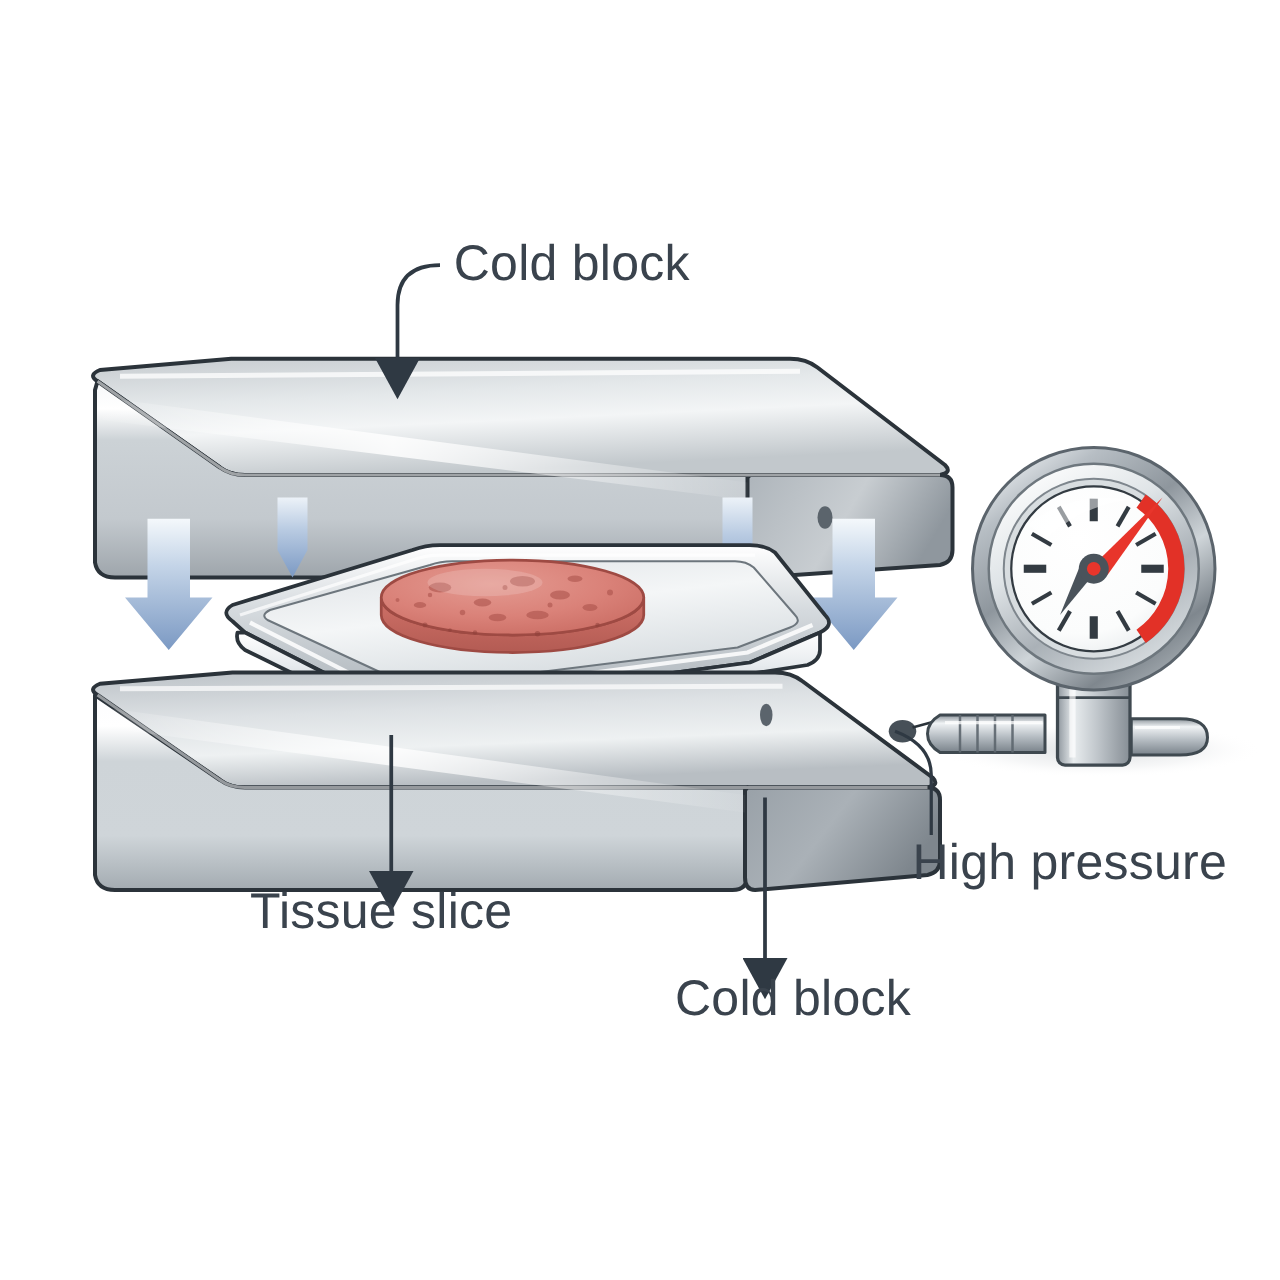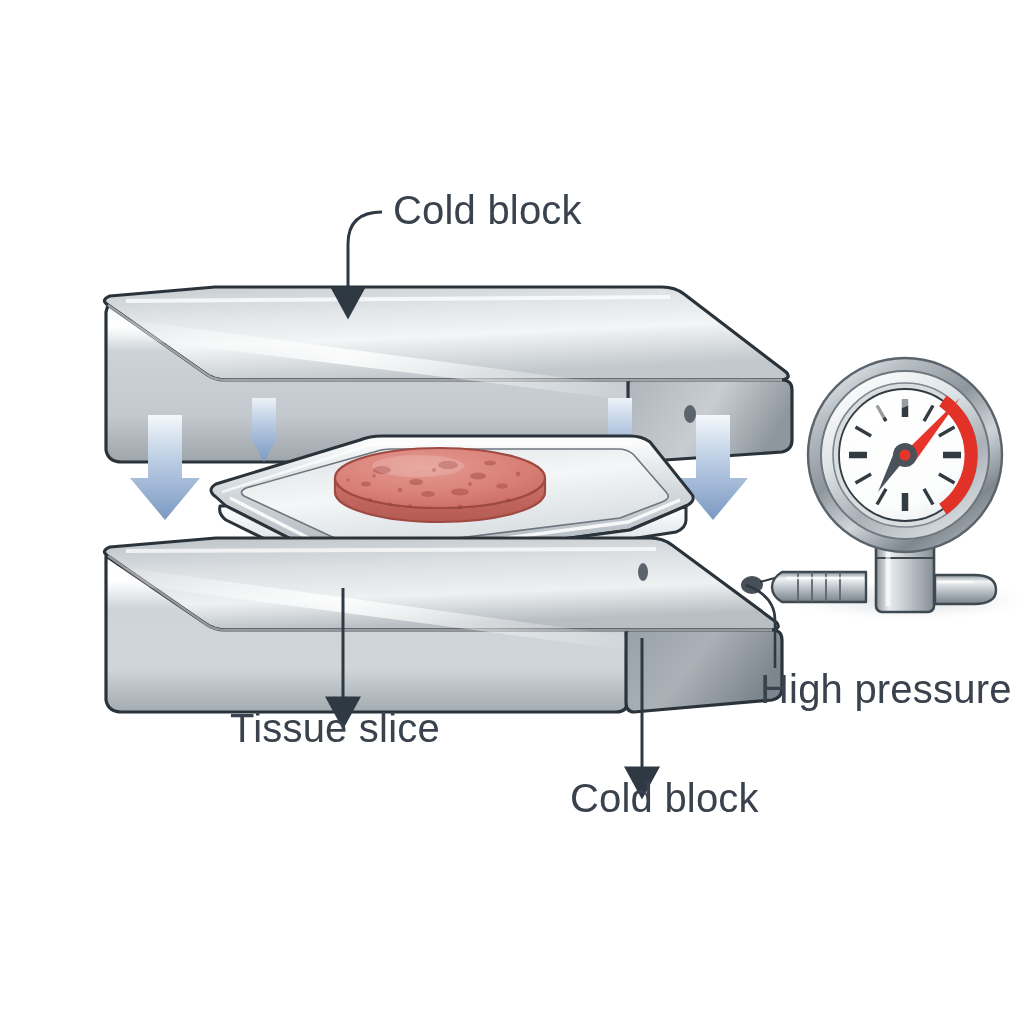--- a/index.html
+++ b/index.html
@@ -12,21 +12,20 @@
     width: 1024px;
     height: 1024px;
     overflow: hidden;
     font-family: "Liberation Sans", sans-serif;
   }
   #diagram-root {
     position: relative;
     width: 886px;
     height: 1024px;
     background: #ffffff;
-    padding-left: 30px;
   }
   svg.scene {
     display: block;
     width: 1024px;
     height: 1024px;
   }
   text.label {
     font-family: "Liberation Sans", sans-serif;
     font-weight: 400;
     letter-spacing: 0.2px;

